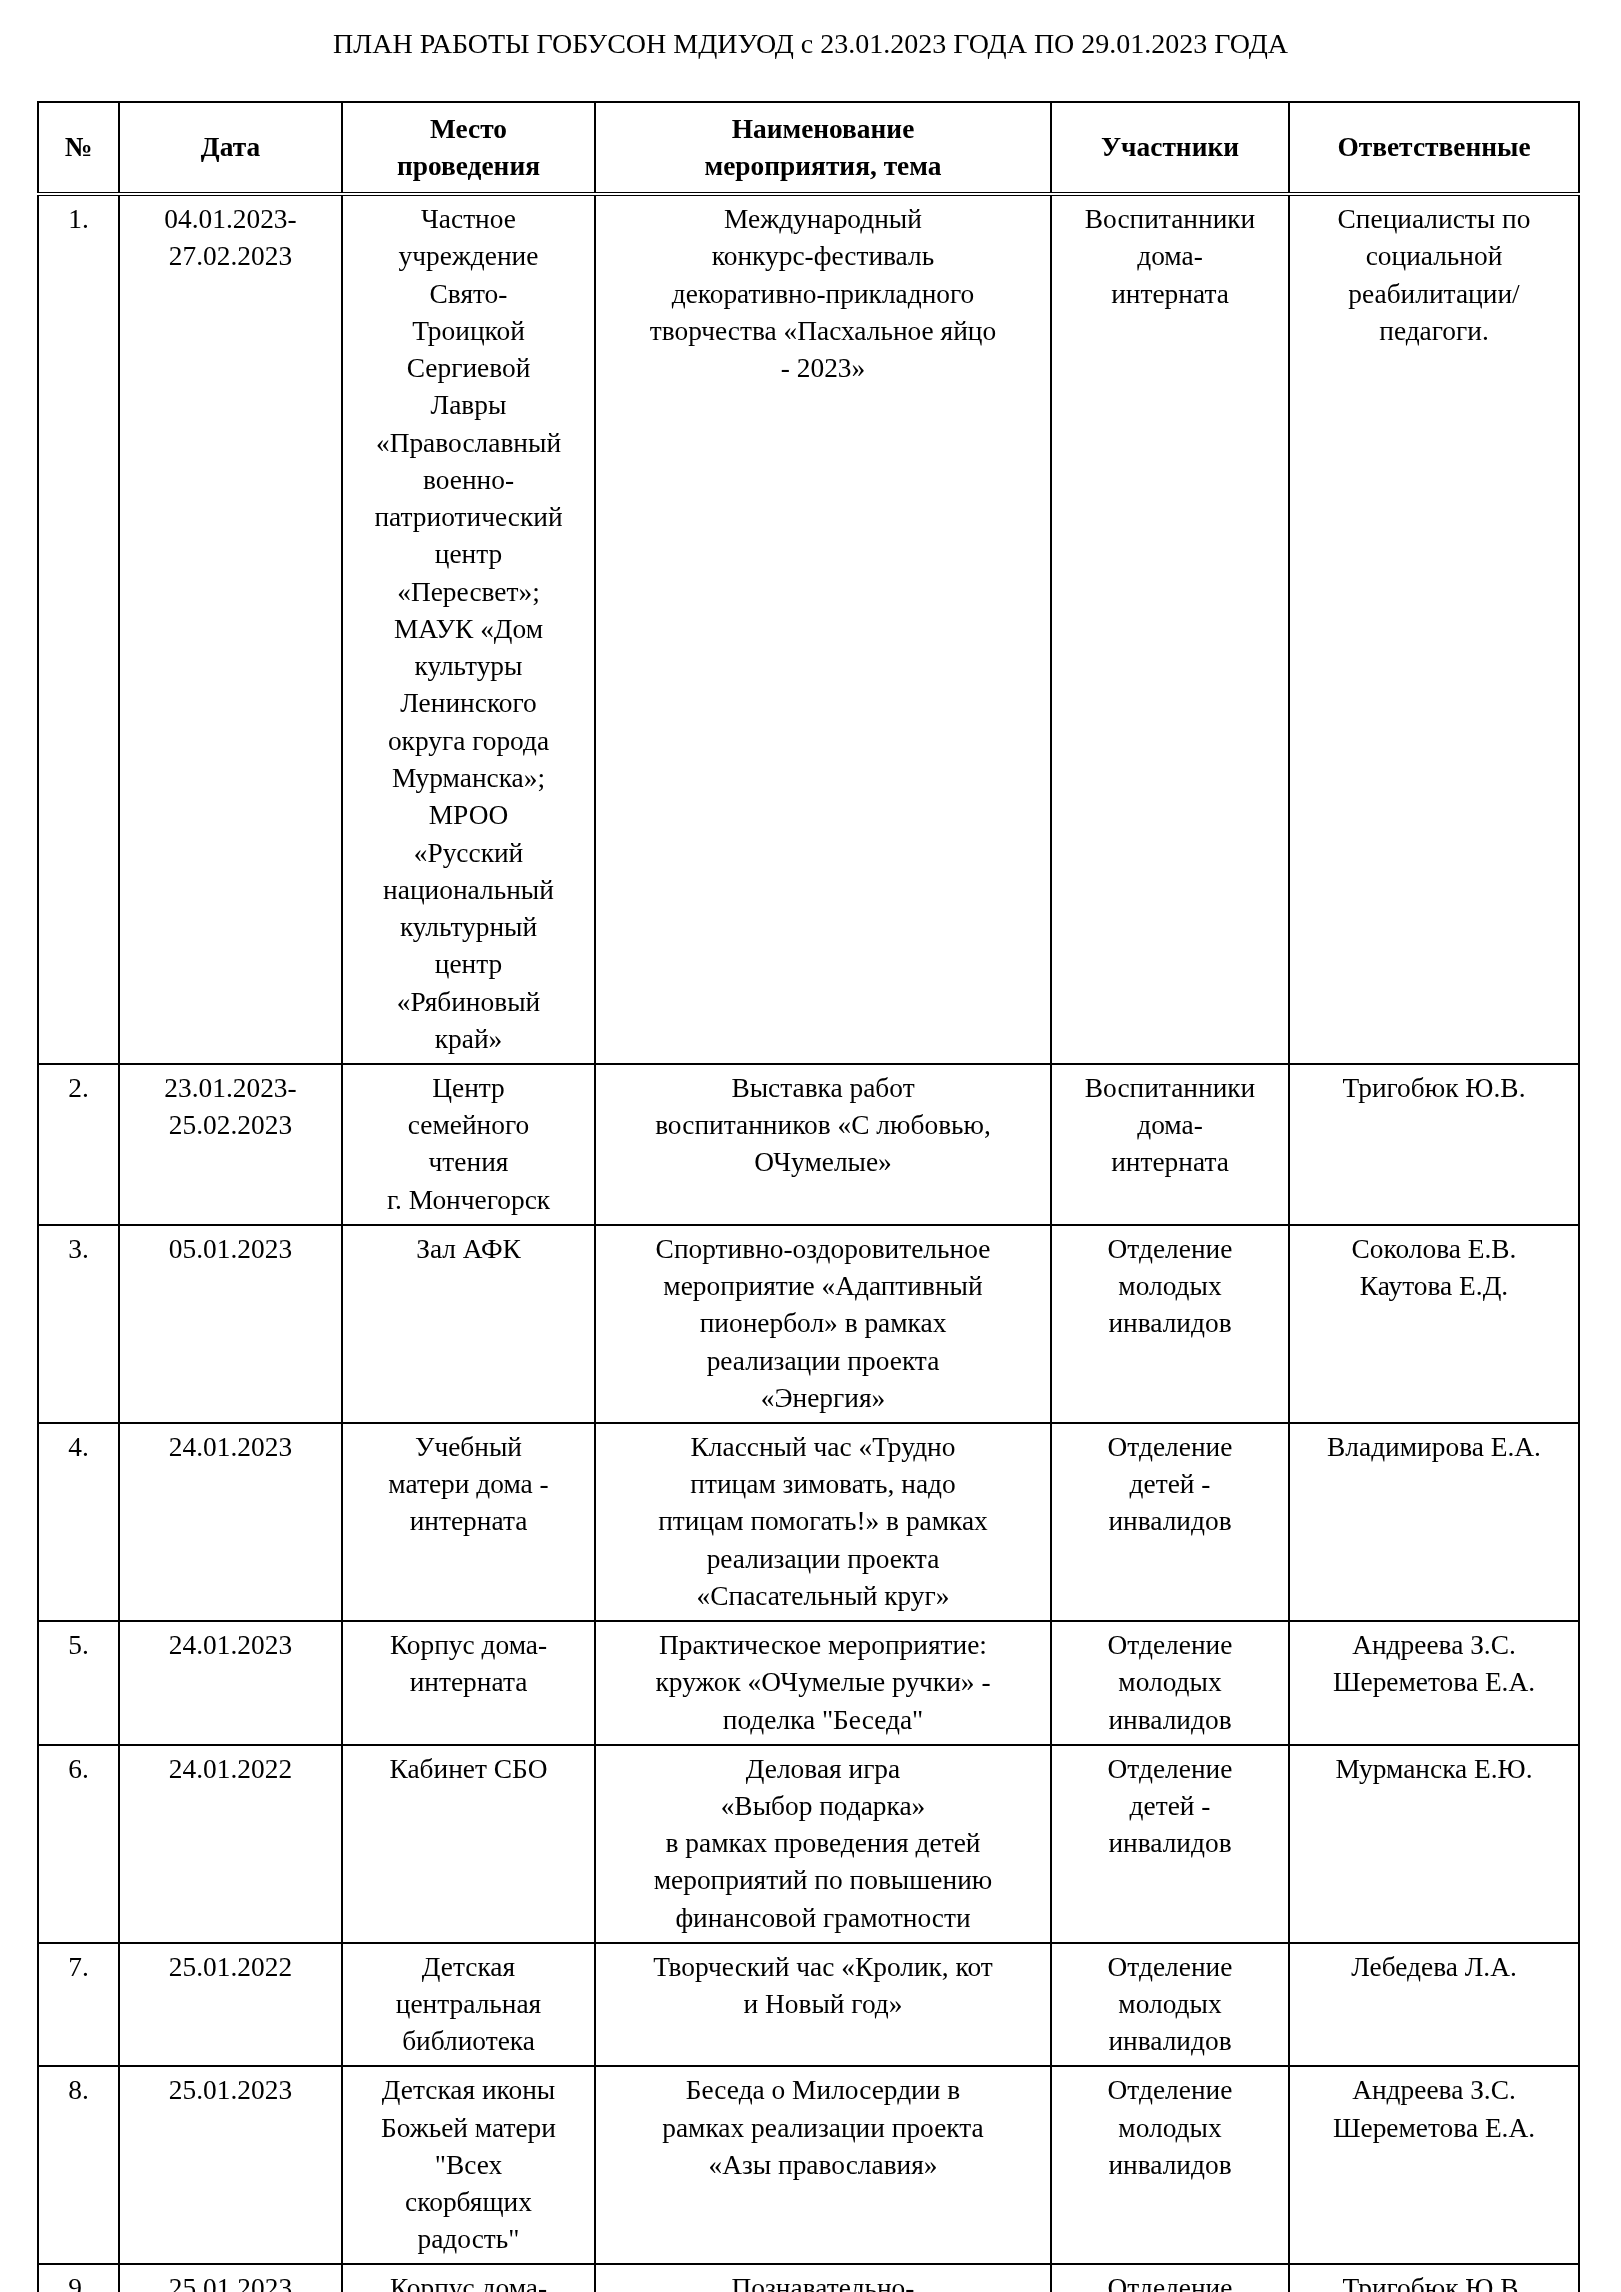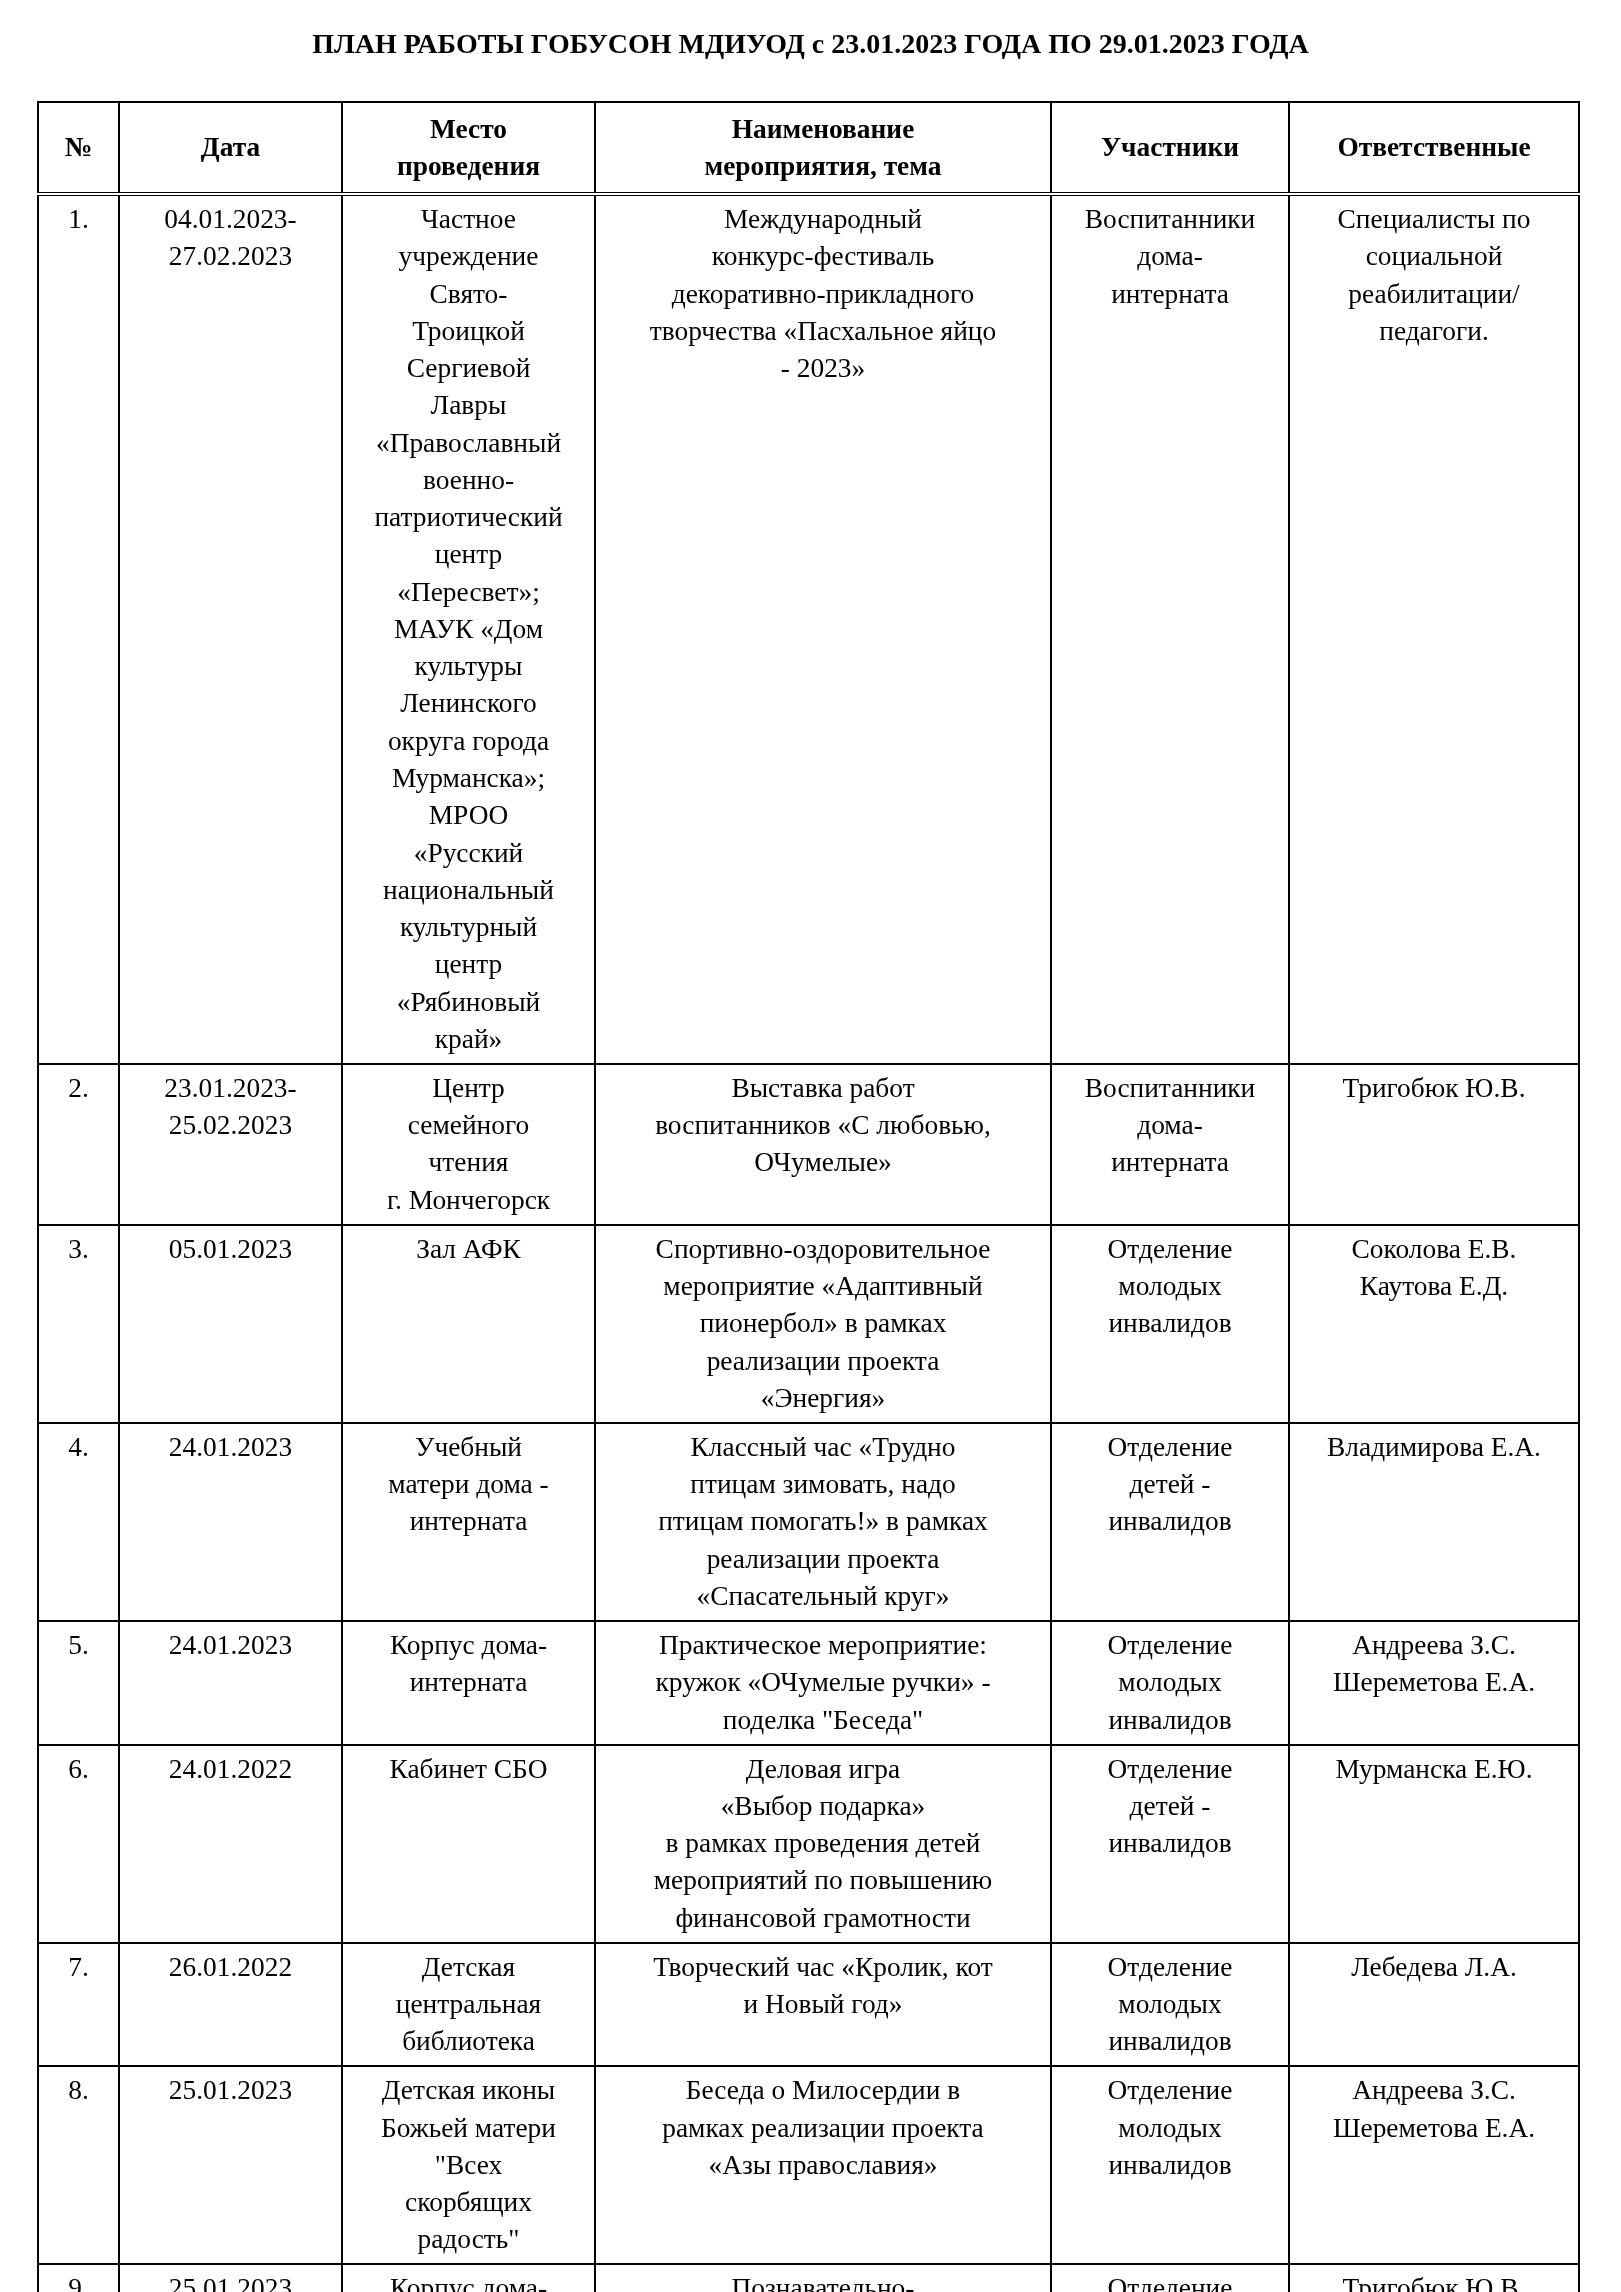--- a/index.html
+++ b/index.html
@@ -10,21 +10,21 @@
   }
   body {
     width: 1621px;
     height: 2293px;
     overflow: hidden;
     font-family: "Liberation Serif", serif;
   }
   .page-title {
     margin: 26.5px 59px 41px 59px;
     text-align: center;
-    font-weight: bold;
+    font-weight: normal;
     font-size: 28px;
     line-height: 1.2;
   }
   table.plan-table {
     border-collapse: collapse;
     table-layout: fixed;
     margin-left: 37px;
     width: 1542px;
     border: 2.9px solid #000;
   }
@@ -195,21 +195,21 @@
 в рамках проведения детей
 мероприятий по повышению
 финансовой грамотности</td>
       <td>Отделение
 детей -
 инвалидов</td>
       <td>Мурманска Е.Ю.</td>
     </tr>
     <tr>
       <td>7.</td>
-      <td>26.01.2022</td>
+      <td>25.01.2022</td>
       <td>Детская
 центральная
 библиотека</td>
       <td>Творческий час «Кролик, кот
 и Новый год»</td>
       <td>Отделение
 молодых
 инвалидов</td>
       <td>Лебедева Л.А.</td>
     </tr>

